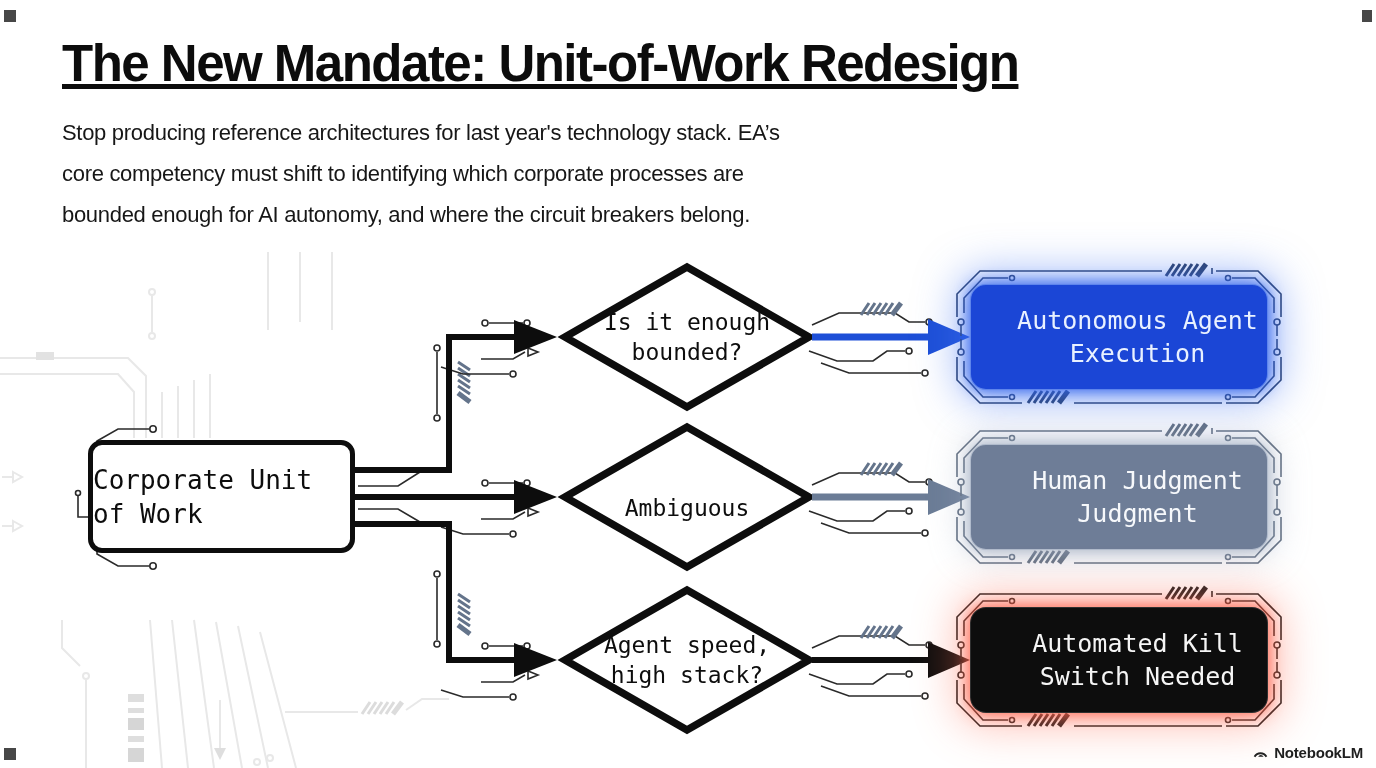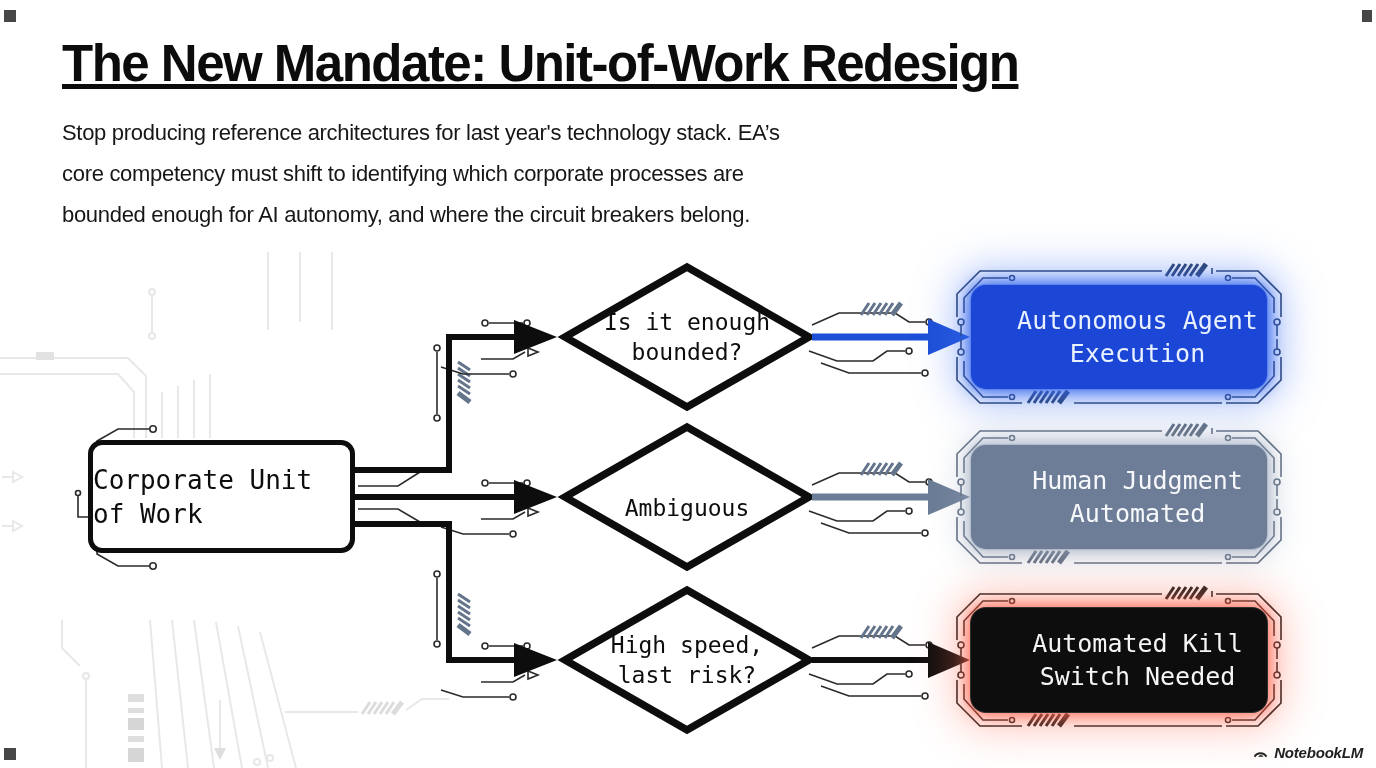--- a/index.html
+++ b/index.html
@@ -47,21 +47,21 @@
   .o1{top:284px;color:#e9f1ff;border:1px solid rgba(150,185,255,.55);
       box-shadow:0 0 14px 2px rgba(45,95,235,.85),0 0 42px 12px rgba(70,120,245,.5);}
   .o2{top:444px;color:#f6f8fb;border:1px solid rgba(220,228,240,.6);
       box-shadow:0 0 12px 2px rgba(140,155,180,.55),0 0 32px 9px rgba(165,180,200,.38);}
   .o3{top:607px;color:#f5f5f5;border:1px solid rgba(70,70,70,.6);
       box-shadow:0 0 14px 2px rgba(255,92,70,.8),0 0 44px 13px rgba(255,115,90,.45);}
 
   
   .footer{
     position:absolute;right:13px;bottom:7px;display:flex;align-items:center;gap:5px;
-    font-size:15px;font-weight:700;color:#1f1f1f;letter-spacing:-0.2px;font-style:italic;
+    font-size:15px;font-weight:700;color:#1f1f1f;letter-spacing:-0.2px;
   }
   .footer svg{display:block;}
 </style>
 </head>
 <body>
 
 <div class="stage">
 
   <svg class="flow-svg" width="1376" height="768" viewBox="0 0 1376 768" aria-hidden="true">
     <defs>
@@ -230,31 +230,31 @@
   </div>
 
   <div class="diamond-label d1 mono">
     <div>Is it enough</div>
     <div>bounded?</div>
   </div>
   <div class="diamond-label d2 mono">
     <div>Ambiguous</div>
   </div>
   <div class="diamond-label d3 mono">
-    <div>High speed,</div>
-    <div>last risk?</div>
+    <div>Agent speed,</div>
+    <div>high stack?</div>
   </div>
 
   <div class="outcome o1 mono" style="background-color: rgb(27, 70, 214);">
     <div>Autonomous Agent</div>
     <div>Execution</div>
   </div>
   <div class="outcome o2 mono" style="background-color: rgb(110, 125, 151);">
     <div>Human Judgment</div>
-    <div>Automated</div>
+    <div>Judgment</div>
   </div>
   <div class="outcome o3 mono" style="background-color: rgb(13, 13, 13);">
     <div>Automated Kill</div>
     <div>Switch Needed</div>
   </div>
 
   <div class="footer">
     <svg width="17" height="15" viewBox="0 0 20 16">
       <path d="M3 13 A8 8 0 0 1 17 13" stroke="#222" stroke-width="2.2" fill="none"></path>
       <path d="M7.2 13 A3.6 3.6 0 0 1 13.6 13 Z" fill="#222"></path>

